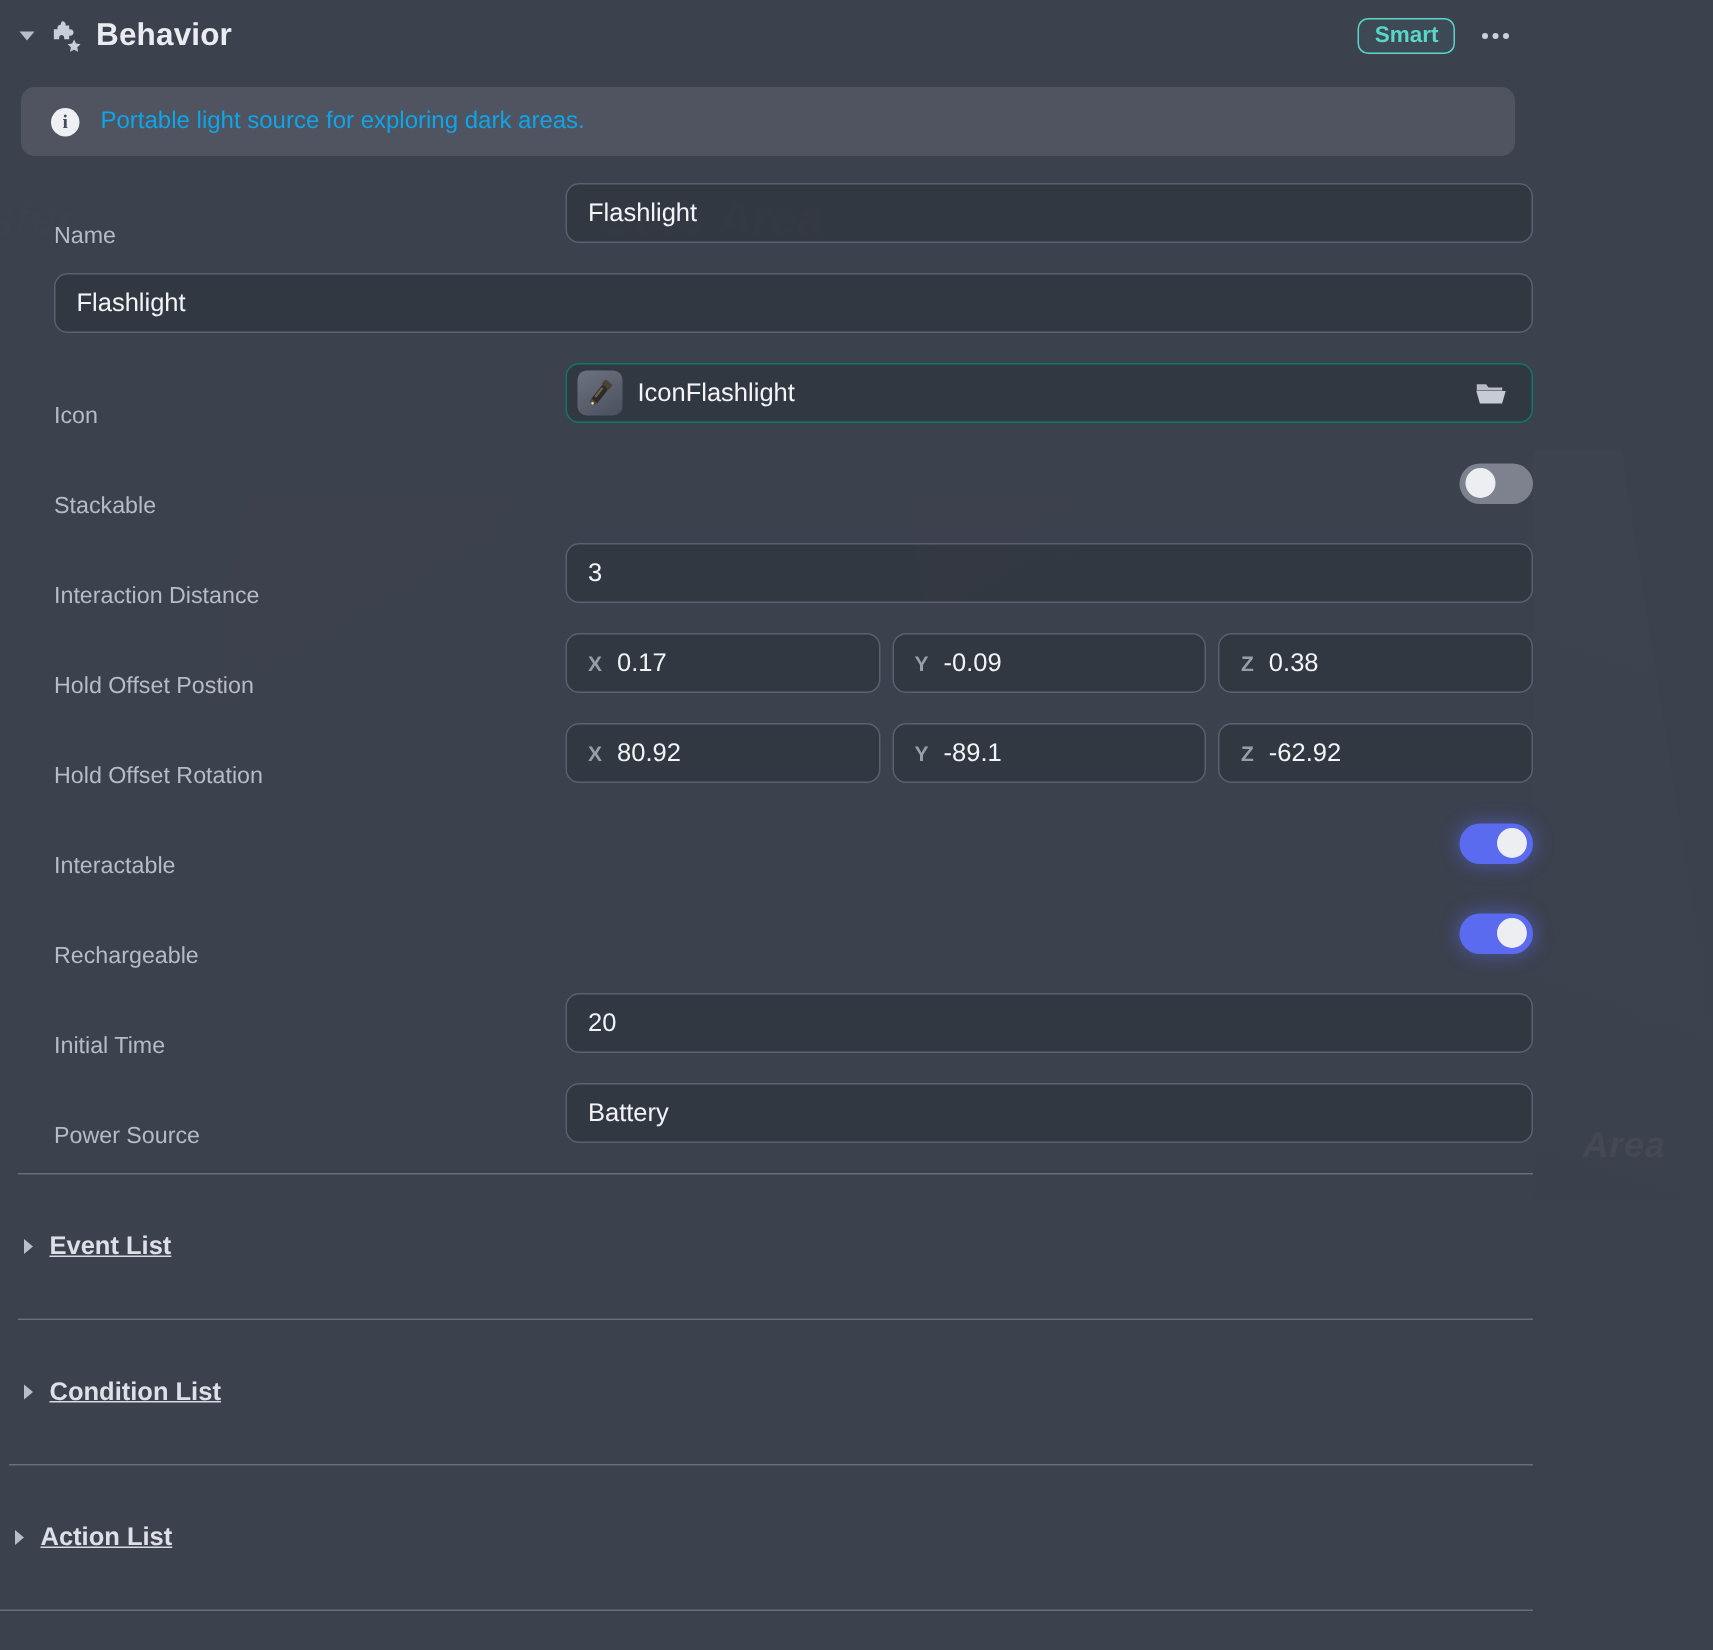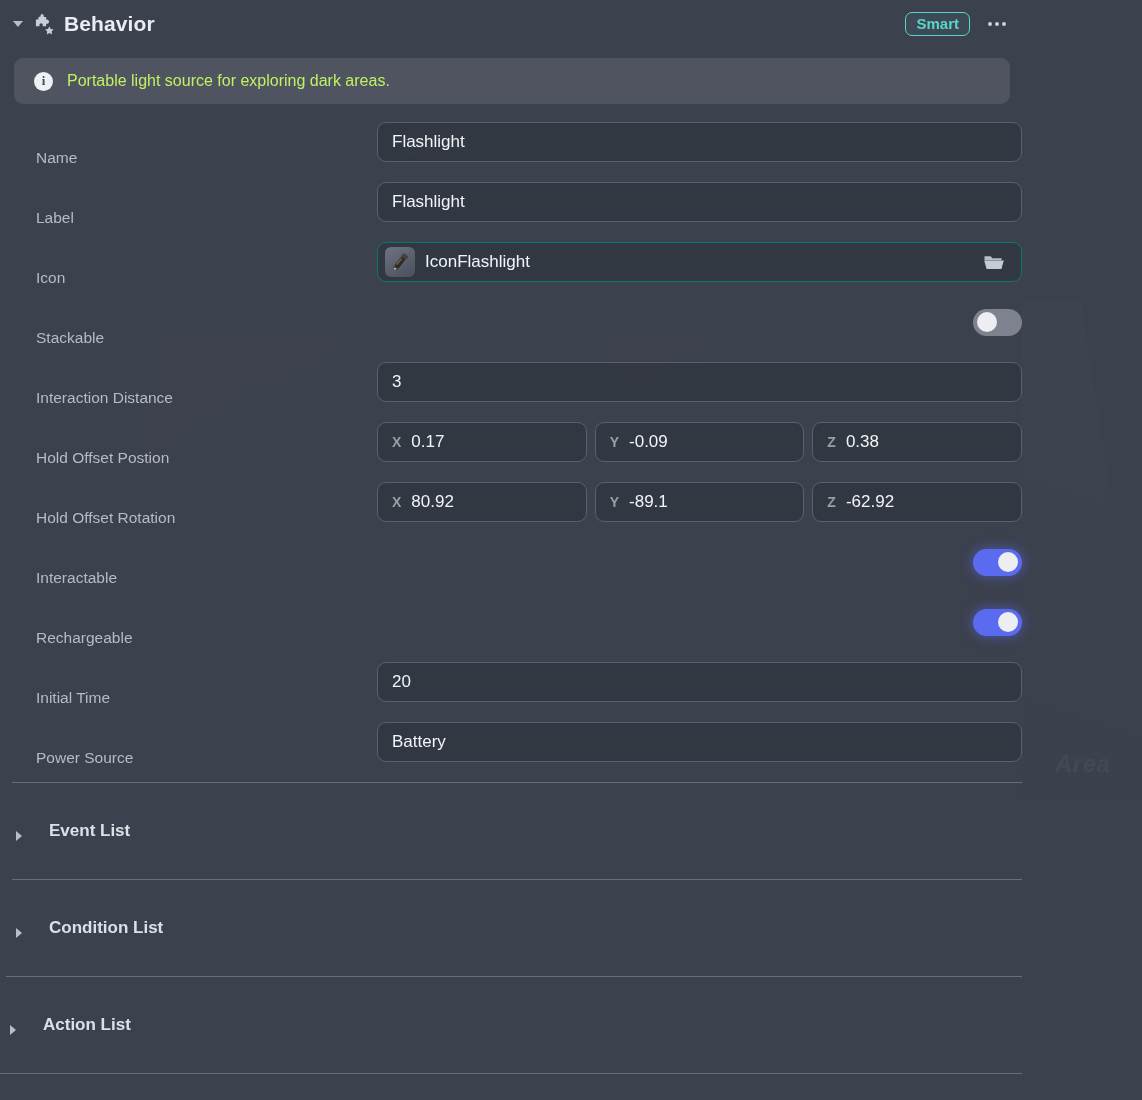--- a/index.html
+++ b/index.html
@@ -131,21 +131,21 @@
     background: #eef0f4;
     color: #454b59;
     font-size: 13px;
     font-weight: 700;
     font-family: "Liberation Serif", serif;
     display: flex; align-items: center; justify-content: center;
     flex: none;
   }
   .info-text {
     font-size: 16px;
-    color: #bef264;
+    color: #0ea5e9;
   }
 
   
   .props { padding: 8px 0 0 0; }
   .row {
     display: flex;
     align-items: center;
     height: 60px;
     padding-left: 36px;
   }
@@ -272,23 +272,24 @@
     height: 1px;
     background: rgba(255,255,255,0.23);
   }
   .section {
     height: 96px;
     display: flex;
     align-items: center;
   }
   .section-head {
     display: flex;
-    align-items: flex-end;
-    gap: 27px;
+    align-items: center;
+    gap: 11px;
     cursor: pointer;
+    text-decoration: underline;
   }
   .caret-right {
     width: 0; height: 0;
     border-top: 5px solid transparent;
     border-bottom: 5px solid transparent;
     border-left: 6px solid #b9bec9;
   }
   .section-title {
     font-size: 17px;
     font-weight: 700;
@@ -339,21 +340,20 @@
   <div class="props">
 
     <div class="row">
       <div class="row-label">Name</div>
       <div class="row-field">
         <div class="text-input">Flashlight</div>
       </div>
     </div>
 
     <div class="row">
-      <div class="row-label">Label</div>
       <div class="row-field">
         <div class="text-input">Flashlight</div>
       </div>
     </div>
 
     <div class="row">
       <div class="row-label">Icon</div>
       <div class="row-field">
         <div class="icon-input">
           <div class="icon-thumb">

